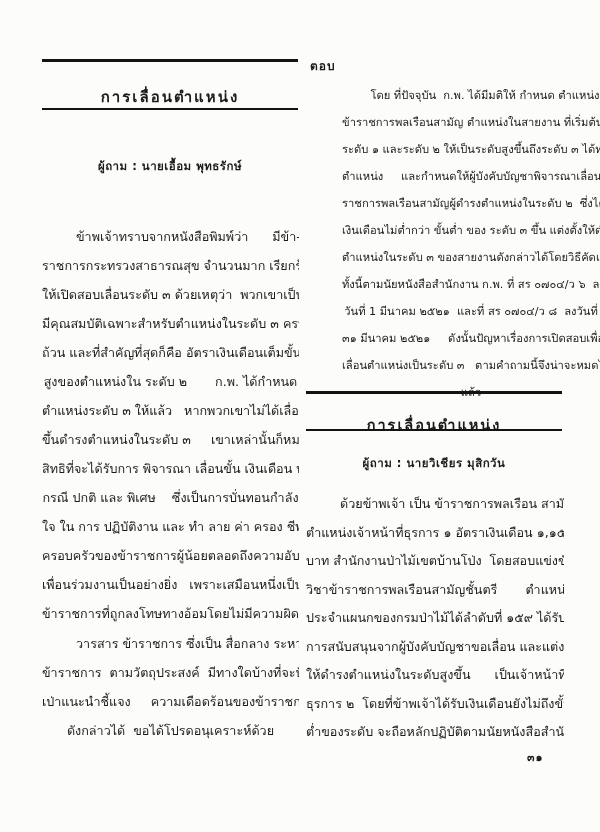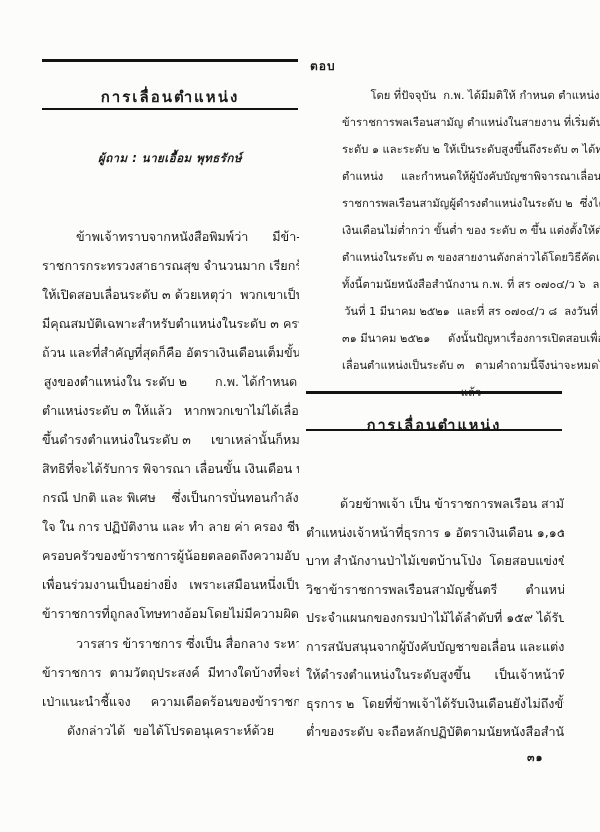--- a/index.html
+++ b/index.html
@@ -55,21 +55,21 @@
 </style>
 </head>
 <body>
 
 <div class="page">
 
   <div class="abs rule" style="left:42px; top:59px; width:256px;"></div>
   <div class="abs section-title" style="left:42px; top:74px; width:256px;">การเลื่อนตำแหน่ง</div>
   <div class="abs rule thin" style="left:42px; top:108px; width:256px;"></div>
 
-  <div class="abs asker" style="left:42px; top:149px; width:256px;font-style:italic;">ผู้ถาม : นายเอื้อม พุทธรักษ์</div>
+  <div class="abs asker" style="left:42px; top:157px; width:256px;">ผู้ถาม : นายเอื้อม พุทธรักษ์</div>
 
   <div class="abs para body-left indent-first" style="left:42px; top:222px; width:257px;">
 
   <div class="line">ข้าพเจ้าทราบจากหนังสือพิมพ์ว่า      มีข้า-</div>
       <div class="line">ราชการกระทรวงสาธารณสุข จำนวนมาก เรียกร้อง</div>
       <div class="line">ให้เปิดสอบเลื่อนระดับ ๓ ด้วยเหตุว่า  พวกเขาเป็นผู้</div>
       <div class="line">มีคุณสมบัติเฉพาะสำหรับตำแหน่งในระดับ ๓ ครบ</div>
       <div class="line">ถ้วน และที่สำคัญที่สุดก็คือ อัตราเงินเดือนเต็มขั้น</div>
       <div class="line">สูงของตำแหน่งใน ระดับ ๒       ก.พ. ได้กำหนด</div>
       <div class="line">ตำแหน่งระดับ ๓ ให้แล้ว   หากพวกเขาไม่ได้เลื่อน</div>
@@ -105,20 +105,21 @@
       <div class="line">วันที่ 1 มีนาคม ๒๕๒๑  และที่ สร ๐๗๐๔/ว ๘  ลงวันที่</div>
       <div class="line">๓๑ มีนาคม ๒๕๒๑     ดังนั้นปัญหาเรื่องการเปิดสอบเพื่อ</div>
       <div class="line">เลื่อนตำแหน่งเป็นระดับ ๓   ตามคำถามนี้จึงน่าจะหมดไป</div>
       <div class="line">แล้ว</div>
     </div>
 
   <div class="abs rule" style="left:306px; top:391px; width:256px;"></div>
   <div class="abs section-title" style="left:306px; top:402px; width:256px; font-size:14.5px;">การเลื่อนตำแหน่ง</div>
   <div class="abs rule thin" style="left:306px; top:429px; width:256px;"></div>
 
+  <div class="abs asker" style="left:306px; top:454px; width:256px;">ผู้ถาม : นายวิเชียร มุสิกวัน</div>
 
   <div class="abs para body-question indent-first" style="left:306px; top:490px; width:258px;">
 
   <div class="line">ด้วยข้าพเจ้า เป็น ข้าราชการพลเรือน สามัญ</div>
       <div class="line">ตำแหน่งเจ้าหน้าที่ธุรการ ๑ อัตราเงินเดือน ๑,๑๕๐</div>
       <div class="line">บาท สำนักงานป่าไม้เขตบ้านโป่ง  โดยสอบแข่งขัน</div>
       <div class="line">วิชาข้าราชการพลเรือนสามัญชั้นตรี       ตำแหน่ง</div>
       <div class="line">ประจำแผนกของกรมป่าไม้ได้ลำดับที่ ๑๕๙ ได้รับ</div>
       <div class="line">การสนับสนุนจากผู้บังคับบัญชาขอเลื่อน และแต่งตั้ง</div>
       <div class="line">ให้ดำรงตำแหน่งในระดับสูงขึ้น      เป็นเจ้าหน้าที่</div>

